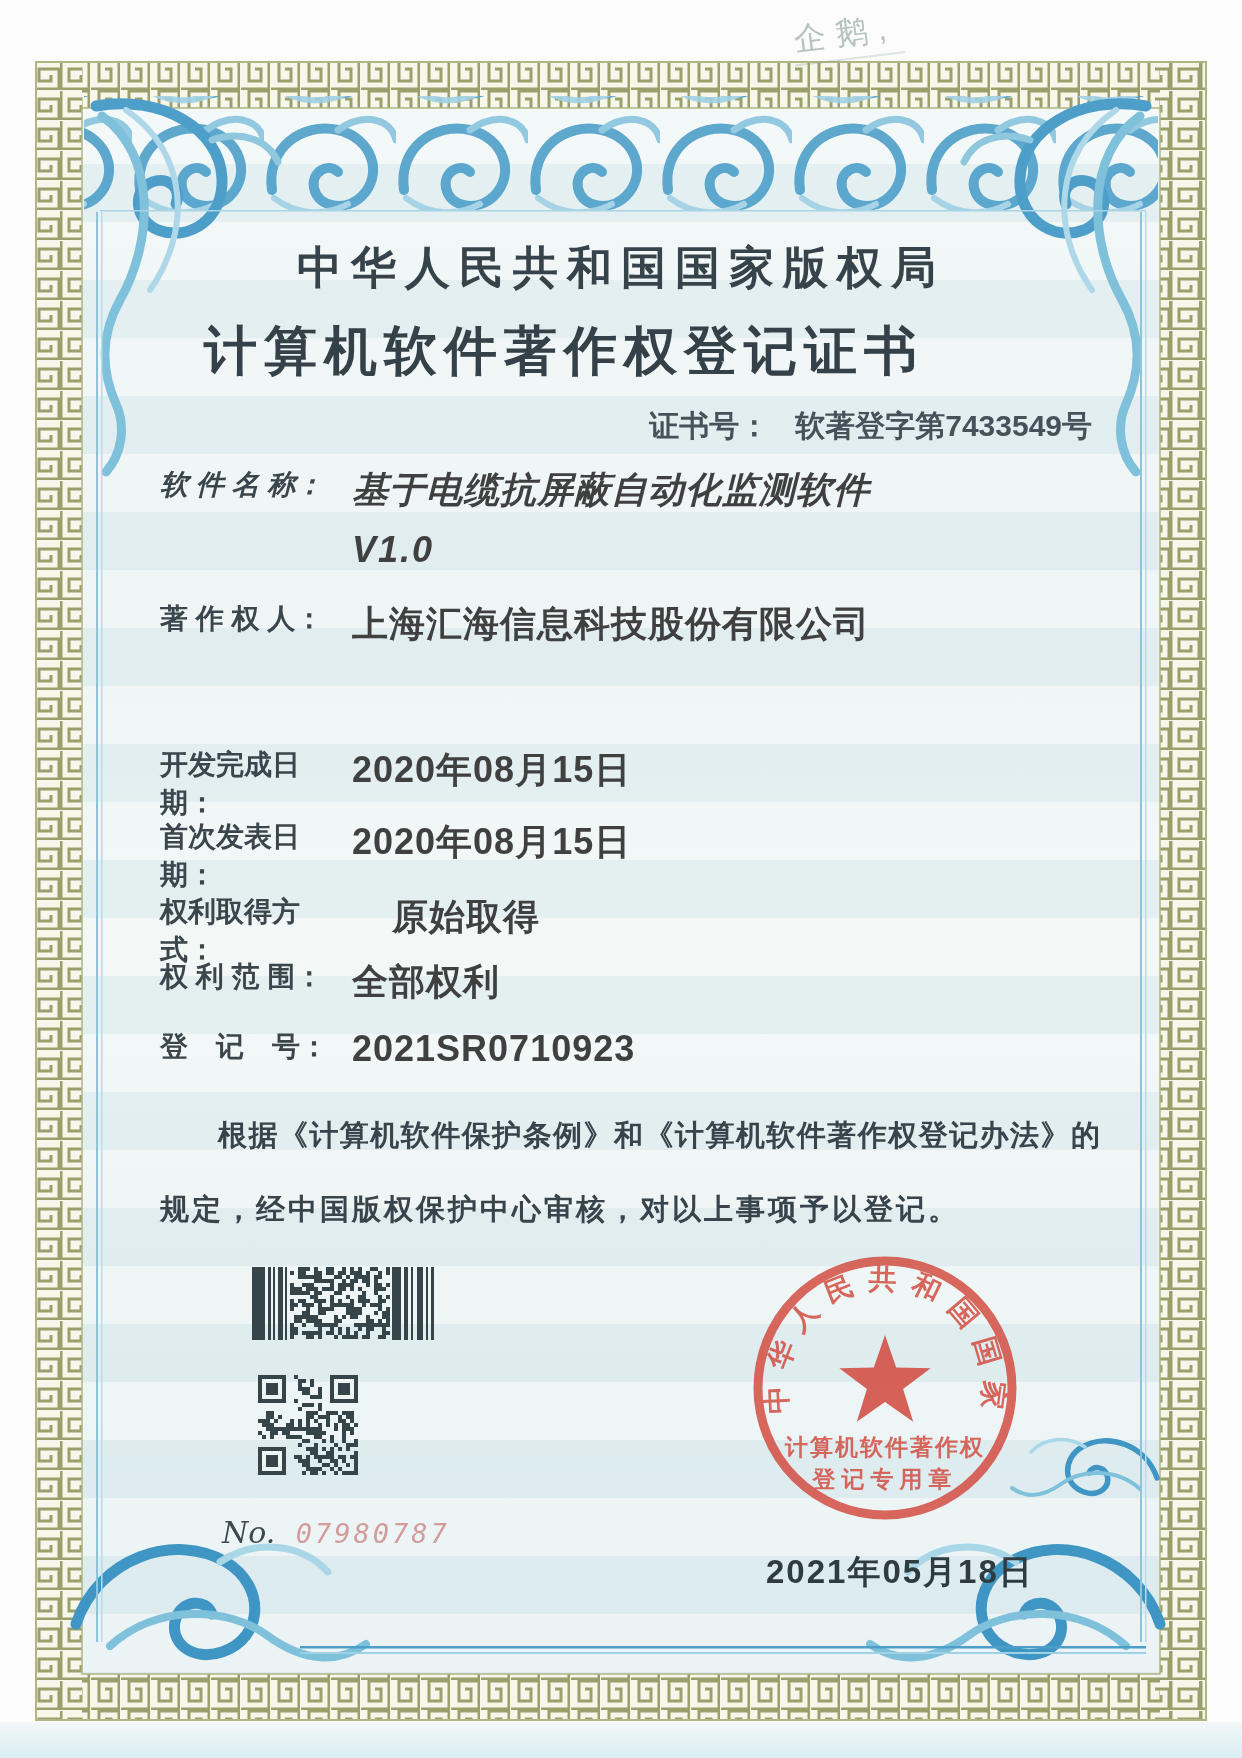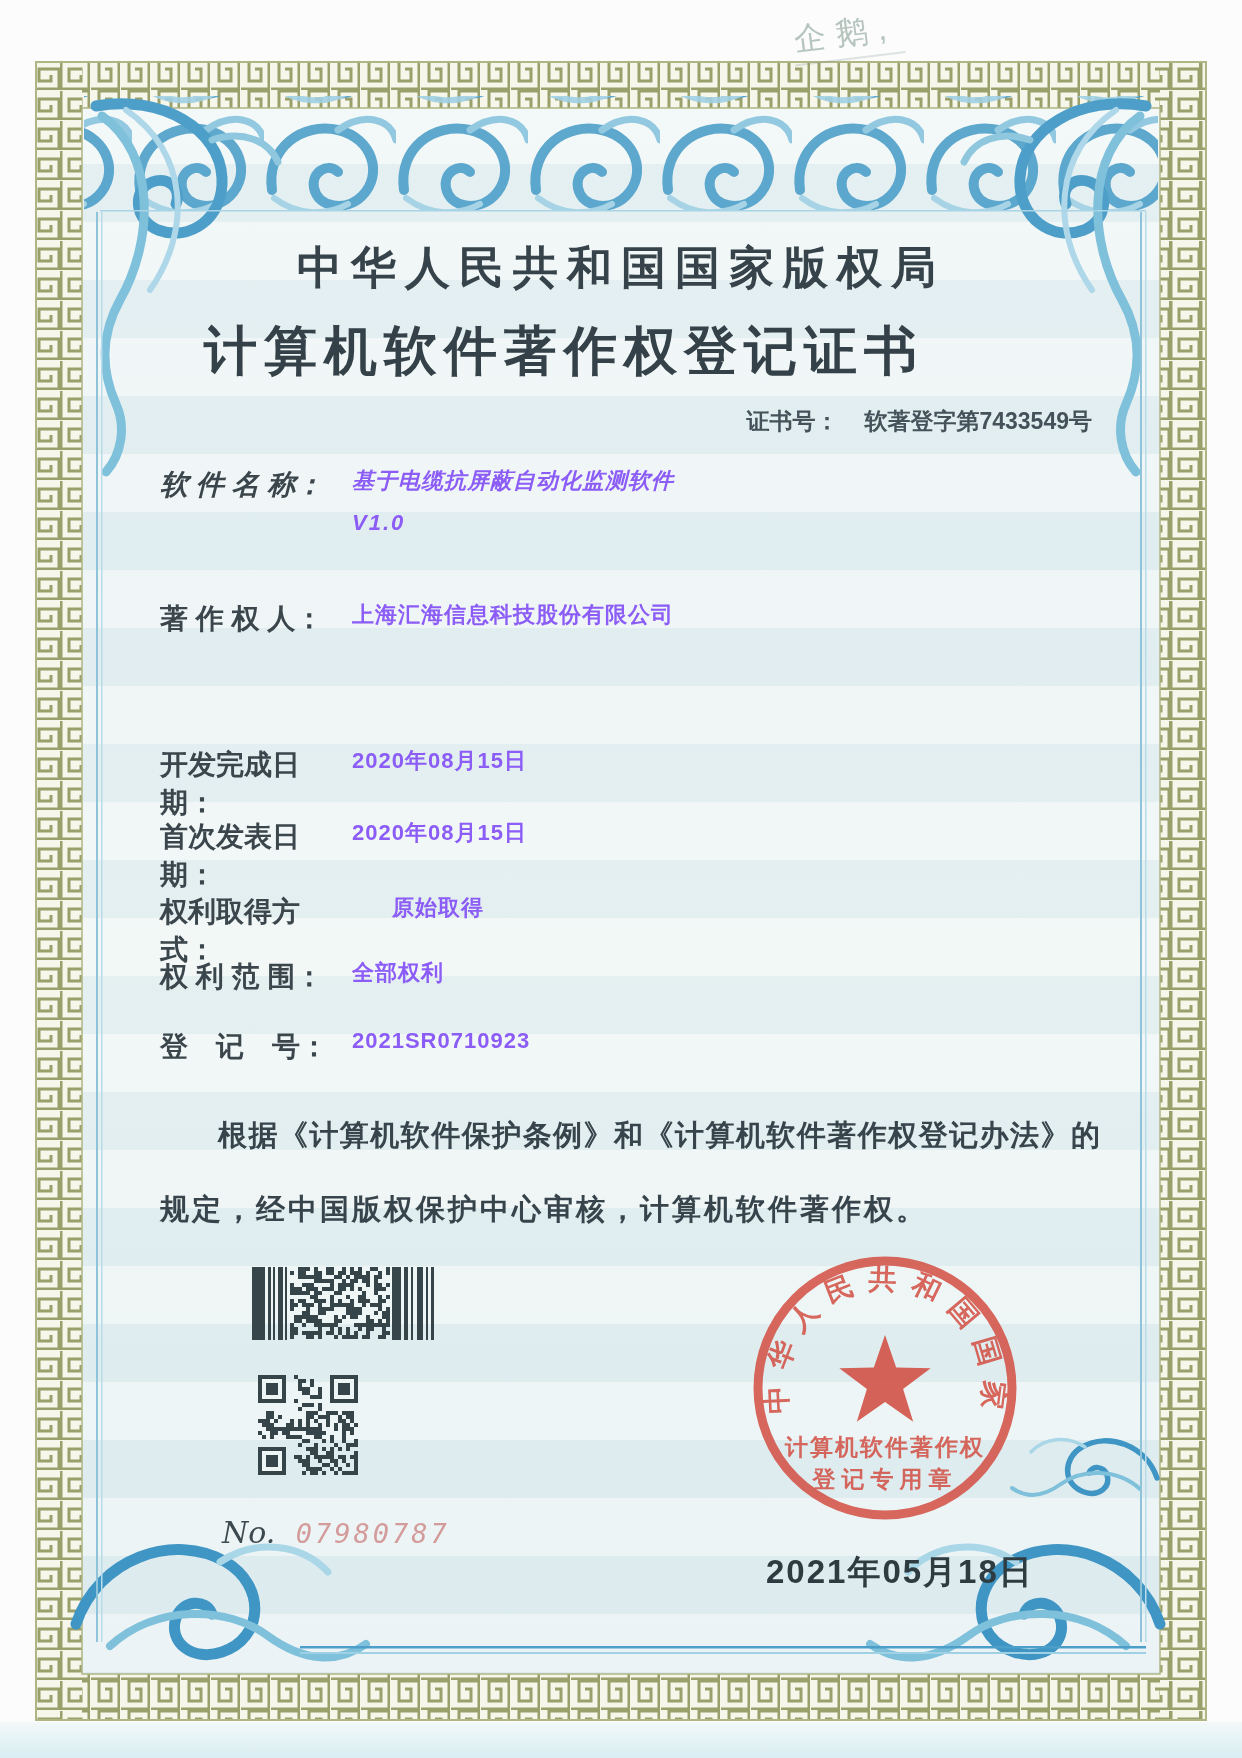--- a/index.html
+++ b/index.html
@@ -13,25 +13,25 @@
     background:linear-gradient(180deg,#f3f8f8,#d9edf2);}
   .border-svg{position:absolute;left:0;top:0;z-index:1;pointer-events:none;}
   .content{z-index:2;}
   .hand-note{position:absolute;left:792px;top:12px;z-index:2;font-size:32px;letter-spacing:10px;
     color:#7e978d;opacity:.55;transform:rotate(-7deg);border-bottom:2px solid rgba(126,151,141,.45);
     padding:0 6px 2px 2px;}
   .title1{position:absolute;left:0;top:238px;width:1242px;text-align:center;z-index:2;
     font-size:45px;font-weight:bold;letter-spacing:9px;color:#36434a;}
   .title2{position:absolute;left:0;top:316px;width:1128px;text-align:center;z-index:2;
     font-size:53px;font-weight:bold;letter-spacing:7px;color:#344148;}
-  .cert-no{position:absolute;top:406px;right:150px;z-index:2;font-size:23px;font-weight:bold;color:#45525a;text-align:center;}
+  .cert-no{position:absolute;top:406px;right:150px;z-index:2;font-size:30px;font-weight:bold;color:#45525a;text-align:center;}
   .cert-no .lbl{margin-right:26px;}
   .field-row{position:absolute;left:160px;z-index:2;display:flex;align-items:flex-start;}
   .field-row .flabel{display:inline-block;width:192px;font-size:28px;font-weight:bold;color:#3a464c;flex:0 0 192px;}
-  .field-row .fvalue{font-size:22px;font-weight:bold;color:#8b5cf6;letter-spacing:1px;}
+  .field-row .fvalue{font-size:36px;font-weight:bold;color:#404040;letter-spacing:1px;}
   .fvalue .v2{margin-top:14px;letter-spacing:2px;}
   .body-line1{position:absolute;left:160px;top:1116px;width:940px;z-index:2;font-size:29px;font-weight:bold;
     color:#37444b;text-align:justify;text-align-last:justify;padding-left:58px;box-sizing:border-box;}
   .body-line2{position:absolute;left:160px;top:1190px;z-index:2;font-size:29px;font-weight:bold;
     color:#37444b;letter-spacing:3px;}
   .barcode{position:absolute;left:252px;top:1267px;z-index:2;}
   .qrcode{position:absolute;left:258px;top:1375px;z-index:2;}
   .serial{position:absolute;left:222px;top:1515px;z-index:2;font-style:italic;}
   .serial .no-lbl{font-family:"DejaVu Serif","Liberation Serif",serif;font-size:30px;color:#3c4a50;}
   .serial .no-val{font-family:"DejaVu Sans Mono","Liberation Mono",monospace;font-size:27px;
@@ -135,21 +135,21 @@
   <div class="field-row" style="top:958px;">
     <span class="flabel">权 利 范 围：</span>
     <span class="fvalue">全部权利</span>
   </div>
   <div class="field-row" style="top:1028px;">
     <span class="flabel">登　记　号：</span>
     <span class="fvalue">2021SR0710923</span>
   </div>
 
   <div class="body-line1">根据《计算机软件保护条例》和《计算机软件著作权登记办法》的</div>
-  <div class="body-line2">规定，经中国版权保护中心审核，计算机软件著作权。</div>
+  <div class="body-line2">规定，经中国版权保护中心审核，对以上事项予以登记。</div>
 
   <svg id="barcode-svg" class="barcode" width="186" height="73" viewBox="0 0 186 73">
       <rect x="0" y="0" width="13" height="73" fill="#35454a"></rect>
       <rect x="16" y="0" width="3" height="73" fill="#35454a"></rect>
       <rect x="21" y="0" width="2" height="73" fill="#35454a"></rect>
       <rect x="26" y="0" width="5" height="73" fill="#35454a"></rect>
       <rect x="33" y="0" width="2" height="73" fill="#35454a"></rect>
       <rect x="46" y="0" width="4" height="4" fill="#35454a"></rect>
       <rect x="50" y="0" width="4" height="4" fill="#35454a"></rect>
       <rect x="54" y="0" width="4" height="4" fill="#35454a"></rect>

